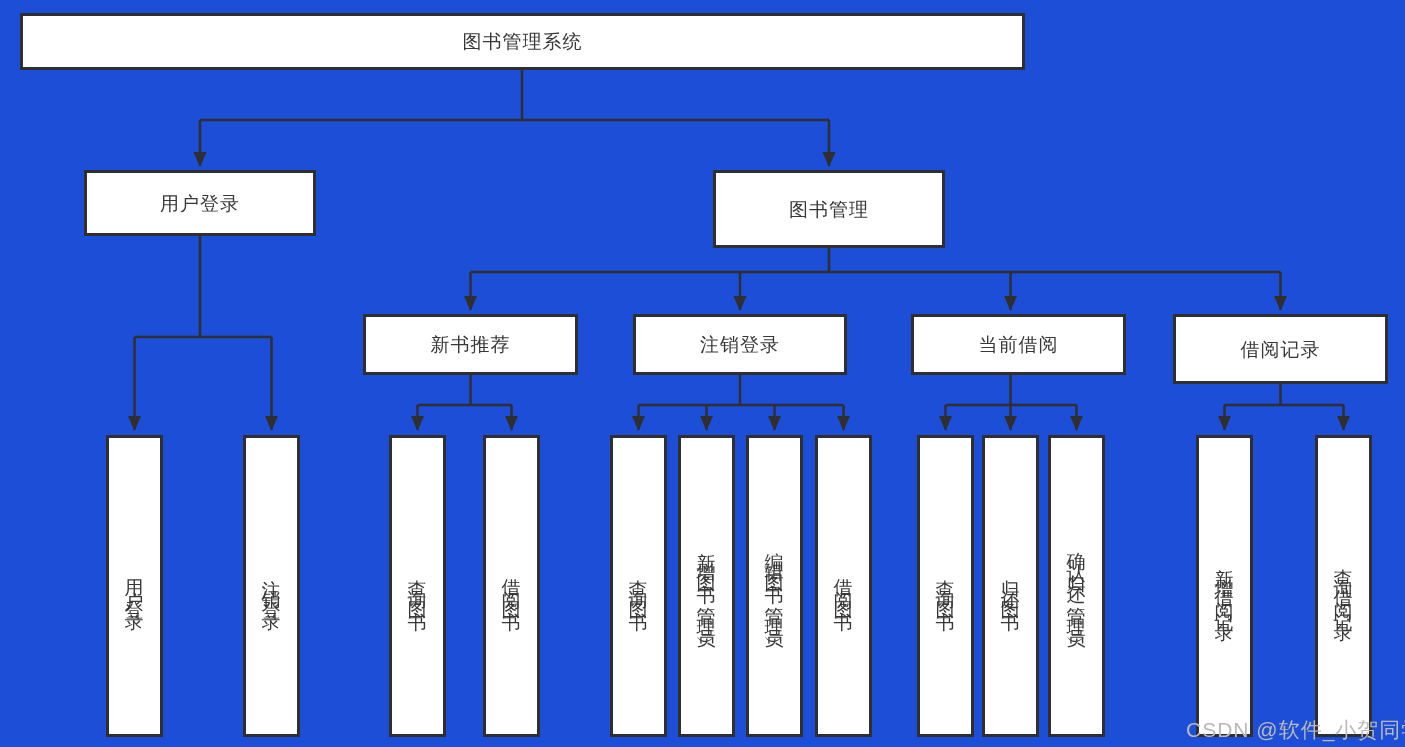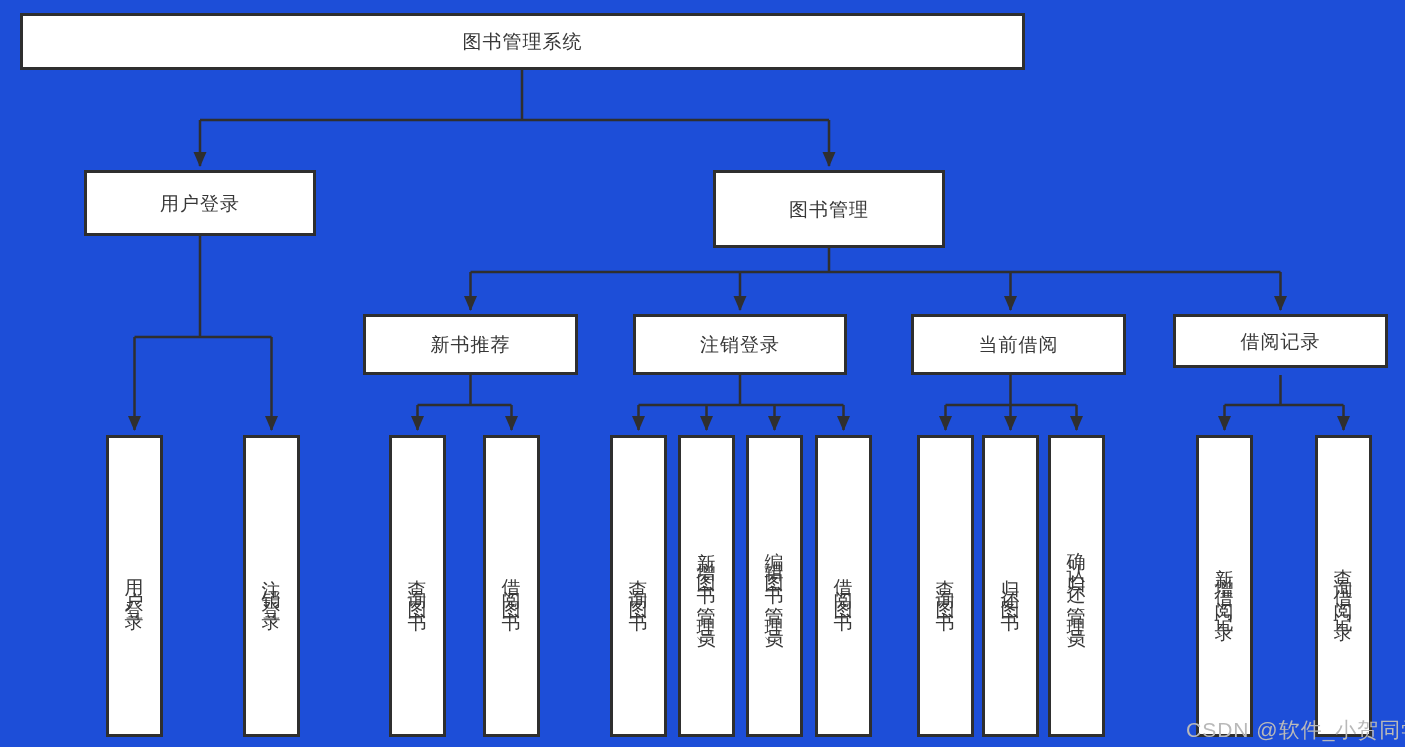--- a/index.html
+++ b/index.html
@@ -44,21 +44,21 @@
   }
   
   .n-root            { left: 20px;   top: 13px;  width: 1005px; height: 57px; }
   
   .n-user-login      { left: 84px;   top: 170px; width: 232px; height: 66px; }
   .n-book-mgmt       { left: 713px;  top: 170px; width: 232px; height: 78px; }
   
   .n-new-book        { left: 363px;  top: 314px; width: 215px; height: 61px; justify-content: center; }
   .n-book-borrow     { left: 633px;  top: 314px; width: 214px; height: 61px; }
   .n-current-borrow  { left: 903px;  top: 314px; width: 215px; height: 61px; margin-left: 8px; }
-  .n-borrow-records  { left: 1173px; top: 314px; width: 215px; height: 54px; }
+  .n-borrow-records  { left: 1173px; top: 314px; width: 215px; height: 70px; }
   
   .leaf { top: 435px; width: 57px; height: 302px; }
   .l-1  { left: 106px; }
   .l-2  { left: 243px; }
   .l-3  { left: 389px; }
   .l-4  { left: 483px; }
   .l-5  { left: 610px; }
   .l-6  { left: 678px; }
   .l-7  { left: 746px; }
   .l-8  { left: 815px; }

